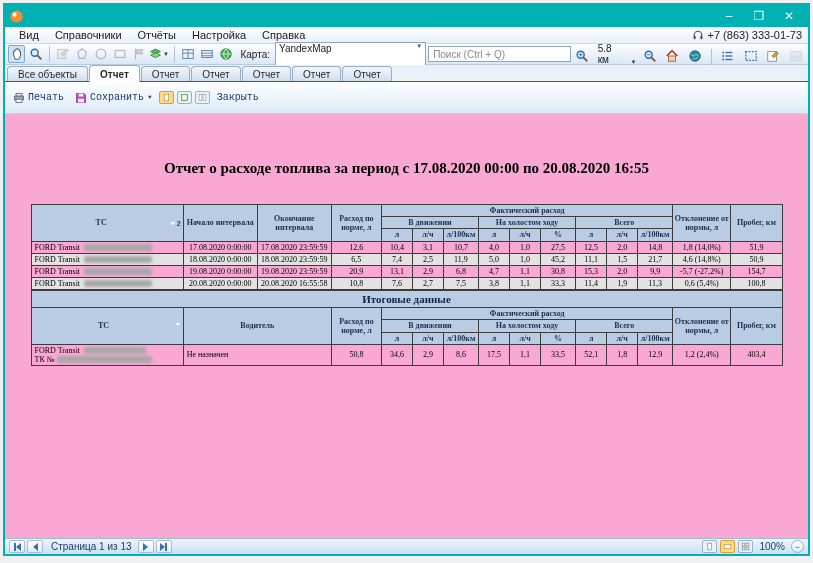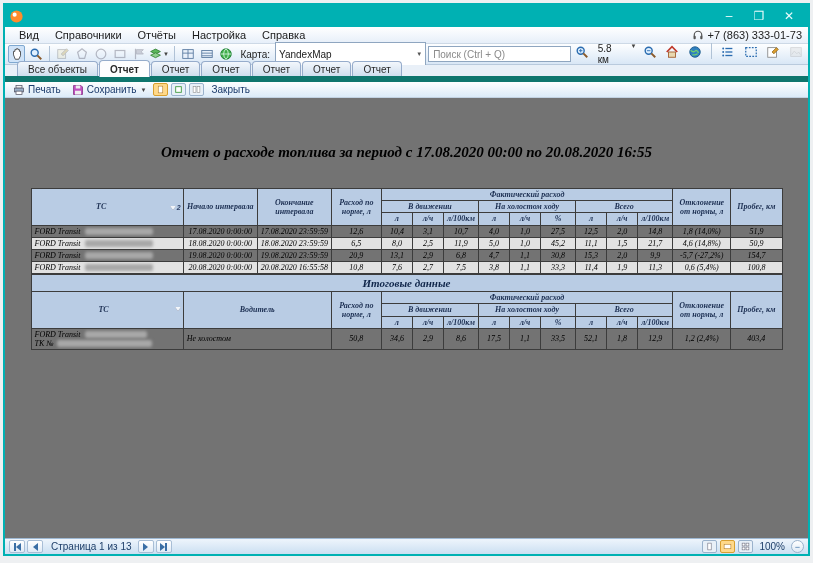--- a/index.html
+++ b/index.html
@@ -29,50 +29,50 @@
   
   .toolbar { height:21px; background:linear-gradient(#fdfeff,#d9e7f6); border-bottom:1px solid #b9cadd;
              display:flex; align-items:center; padding:0 3px; gap:2px; flex:none; font-size:10px; }
   .tbtn { width:20px; height:18px; display:flex; align-items:center; justify-content:center; border-radius:2px; }
   .tbtn svg { width:14px; height:14px; }
   .tbtn.active { background:#cfe3f8; border:1px solid #7fa8d0; }
   .tbtn.disabled { opacity:.42; }
   .tsep { width:1px; height:16px; background:#b0c2d6; margin:0 3px; }
   .drop-arrow { font-size:6px; color:#444; margin-left:1px; }
   .map-label { font-size:10px; color:#222; margin:0 3px 0 4px; }
-  .combo { background:#fff; border:1px solid #8fa6c0; height:24px; display:flex; align-items:center;
+  .combo { background:#fff; border:1px solid #8fa6c0; height:24px; display:flex; align-items:flex-start;
            padding:0 3px; font-size:10px; color:#222;gap:48px; }
   .combo .caret { margin-left:auto; font-size:6px; color:#555; }
   .combo.map { width:178px; }
   .search-input { width:168px; height:16px; border:1px solid #8fa6c0; font-size:10px; padding:0 4px;
                   font-family:"Liberation Sans",sans-serif; color:#333; }
   .search-input::placeholder { color:#8a8a8a; }
-  .toolbar-right { margin-left:auto; display:flex; align-items:flex-start; gap:4px; }
+  .toolbar-right { margin-left:auto; display:flex; align-items:flex-end; gap:4px; }
   .scale-text { font-size:10px; color:#222; margin:0 2px; }
 
   
-  .tabstrip { height:17px; background:#e9f0f8; display:flex; align-items:flex-end; padding:2px 4px 0 12px;
-              gap:1px; flex:none; border-bottom:6px solid #0f766e; }
+  .tabstrip { height:17px; background:#e9f0f8; display:flex; align-items:flex-end; padding:2px 4px 0 2px;
+              gap:1px; flex:none; border-bottom:1px solid #0f766e; }
   .tab { height:15px; padding:0 10px; font-size:10px; color:#2a2a2a; display:flex; align-items:center;
          background:linear-gradient(#f3f7fc,#cfdeee); border:1px solid #96accb; border-bottom:none;
          border-radius:4px 4px 0 0; }
   .tab.active { background:#fdfdfe; font-weight:bold; height:17px; position:relative; top:1px; }
 
   
-  .rtoolbar { height:16px; background:linear-gradient(#fdfeff,#dcebf8); border-bottom:1px solid #c2d2e2;
-              display:flex; align-items:center; padding:4px 4px; gap:3px; flex:none; font-size:10px; color:#1a3a6b; }
+  .rtoolbar { height:32px; background:linear-gradient(#fdfeff,#dcebf8); border-bottom:1px solid #c2d2e2;
+              display:flex; align-items:center; padding:4px 4px; gap:3px; flex:none; font-size:10px; color:#1a3a6b;font-family:Liberation Mono, monospace; }
   .rbtn { display:flex; align-items:center; gap:3px; padding:0 4px; height:14px; }
   .rbtn svg { width:12px; height:12px; }
   .mini-btn { width:15px; height:13px; border:1px solid #9ab2cc; border-radius:2px; background:#e8f0f8;
               display:flex; align-items:center; justify-content:center; }
   .mini-btn svg { width:9px; height:9px; }
   .mini-btn.orange { background:#ffd98a; border-color:#d8a030; }
 
   
-  .content { flex:1; background:#737373; overflow:hidden; position:relative;font-style:italic; }
+  .content { flex:1; background:#f9a8d4; overflow:hidden; position:relative; }
   .report-title { margin-top:46px; text-align:center; font-family:"Liberation Serif",serif;
                   font-weight:bold; font-size:15px; color:#000; }
 
   table.rpt { border-collapse:collapse; table-layout:fixed; width:752px; margin:0 auto;
               font-family:"Liberation Serif",serif; font-size:8px; color:#000; }
   table.rpt.first { margin-top:27px; }
   table.rpt.totals { }
   table.rpt th, table.rpt td { border:1px solid #3c3c3c; overflow:hidden; }
   table.rpt th { background:#b9cce4; color:#1c2f52; font-weight:bold; text-align:center;
                  line-height:1.15; padding:1px 1px; }
@@ -393,21 +393,21 @@
           <td>2,0</td>
           <td>14,8</td>
           <td>1,8 (14,0%)</td>
           <td>51,9</td>
         </tr>
         <tr class="alt">
           <td class="lft"><span>FORD Transit</span><span class="redact tc-redact"></span></td>
           <td>18.08.2020 0:00:00</td>
           <td>18.08.2020 23:59:59</td>
           <td>6,5</td>
-          <td>8,0</td>
+          <td>7,4</td>
           <td>2,5</td>
           <td>11,9</td>
           <td>5,0</td>
           <td>1,0</td>
           <td>45,2</td>
           <td>11,1</td>
           <td>1,5</td>
           <td>21,7</td>
           <td>4,6 (14,8%)</td>
           <td>50,9</td>
@@ -499,21 +499,21 @@
           <th>л/ч</th>
           <th>л/100км</th>
         </tr>
       </thead>
       <tbody>
         <tr>
           <td class="lft">
             <div><span>FORD Transit</span><span class="redact tc2-redact1"></span></div>
             <div><span>ТК №</span><span class="redact tc2-redact2"></span></div>
           </td>
-          <td class="lft">Не холостом</td>
+          <td class="lft">Не назначен</td>
           <td>50,8</td>
           <td>34,6</td>
           <td>2,9</td>
           <td>8,6</td>
           <td>17,5</td>
           <td>1,1</td>
           <td>33,5</td>
           <td>52,1</td>
           <td>1,8</td>
           <td>12,9</td>

